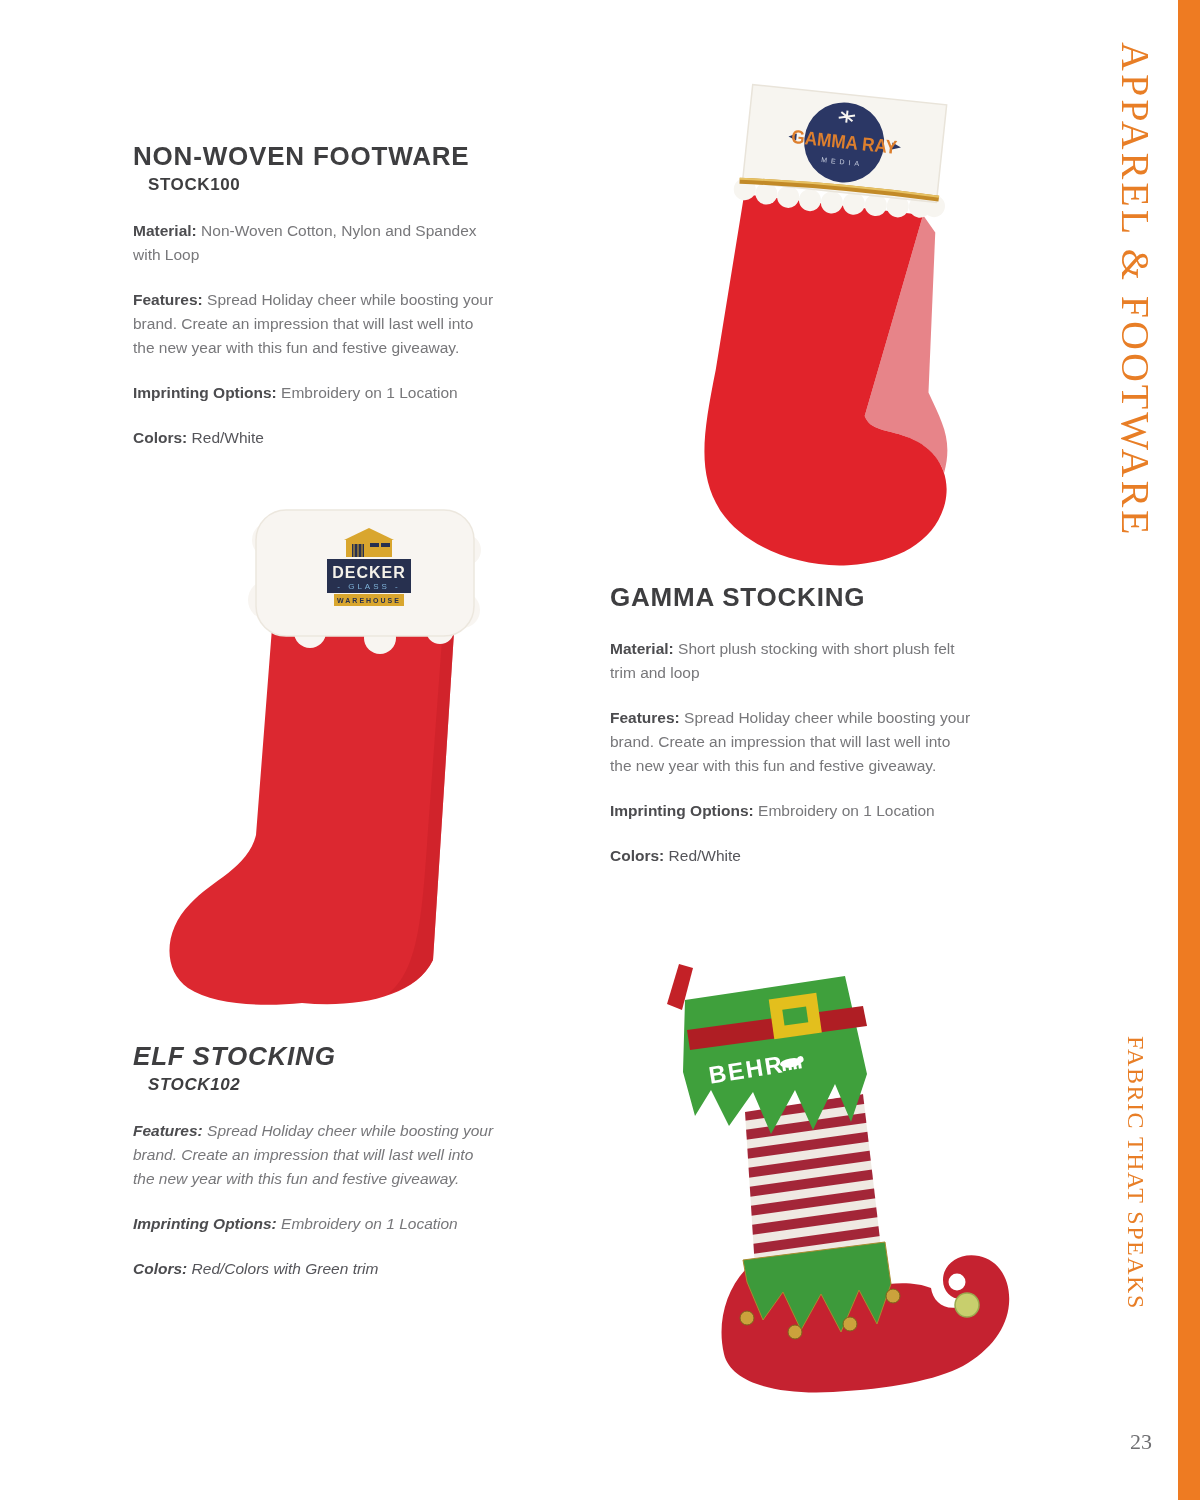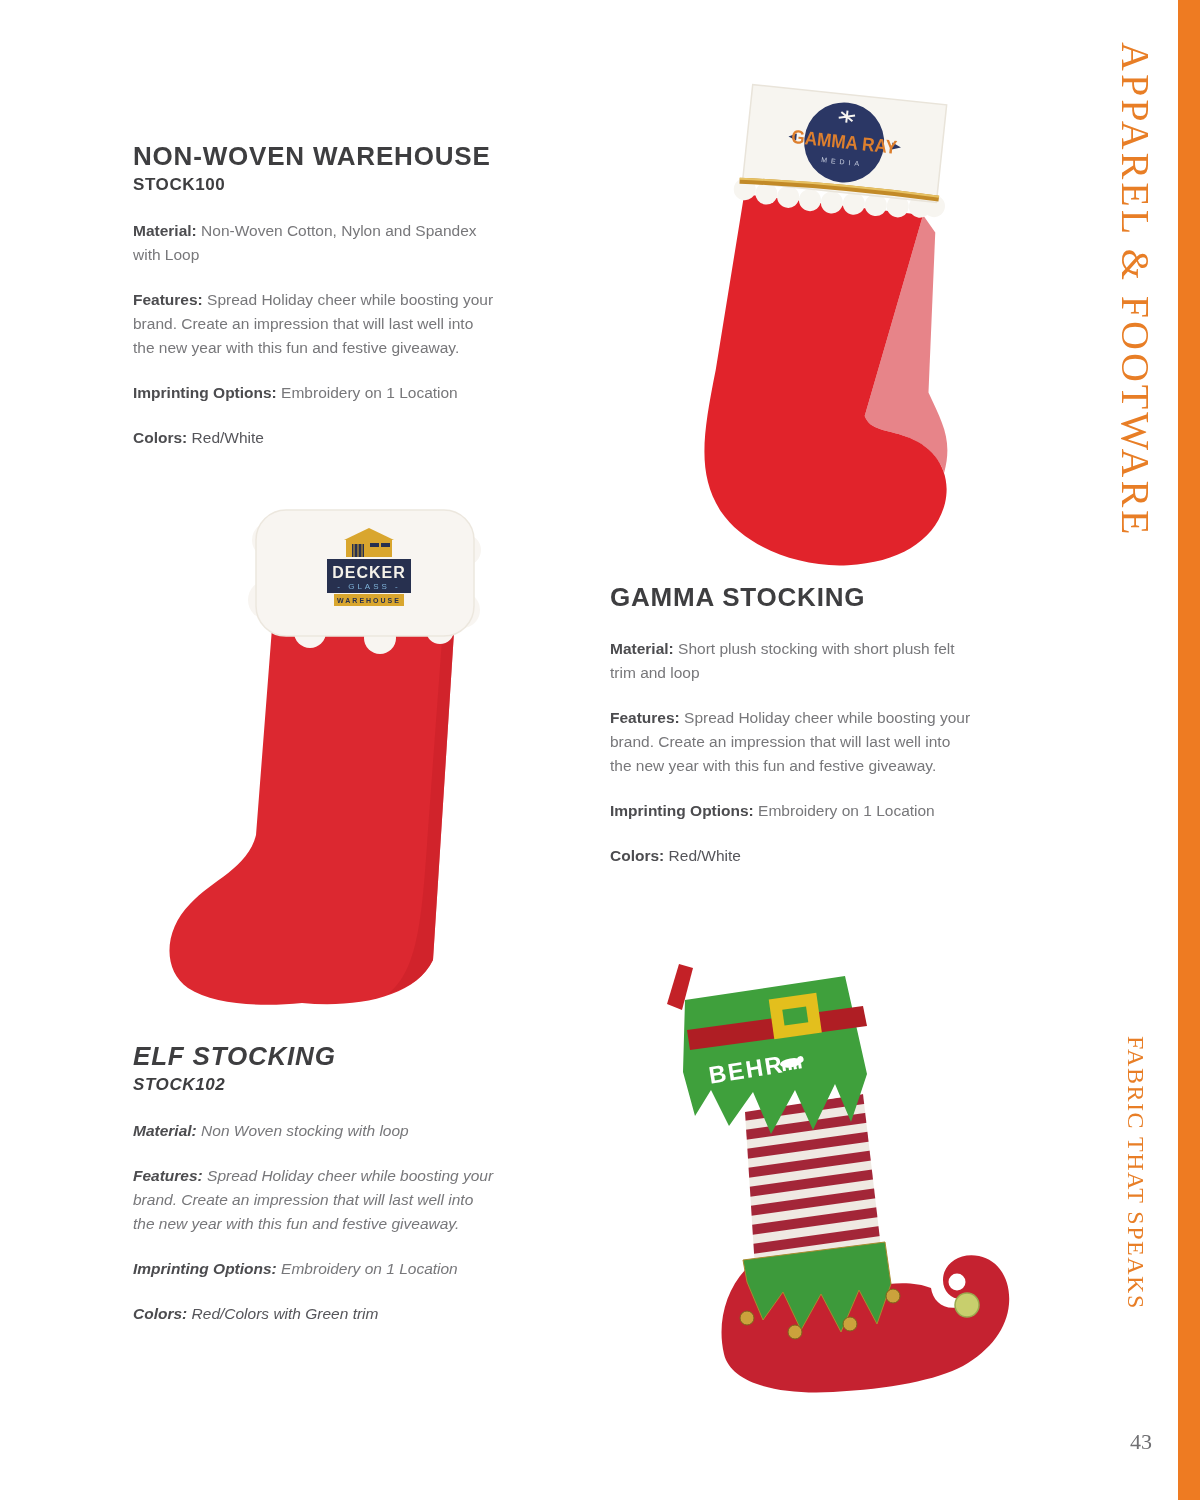--- a/index.html
+++ b/index.html
@@ -7,21 +7,21 @@
     position:relative;width:1200px;height:1500px;background:#ffffff;
     font-family:"Liberation Sans",sans-serif;overflow:hidden;
   }
   
   .product{position:absolute;width:462px;}
   .product h2{
     margin:0;font-size:26px;font-weight:600;color:#3e3e40;
     letter-spacing:0.8px;line-height:1.15;
   }
   .product .sku{
-    margin-top:3px;font-size:17px;font-weight:600;color:#3e3e40;letter-spacing:0.6px;
+    margin-top:3px;font-size:17px;font-weight:600;color:#3e3e40;letter-spacing:0.6px;margin-left:15px;
   }
   .product p{
     margin:21px 0 0 0;font-size:15.5px;line-height:24px;color:#77777a;
   }
   .product p:first-of-type{margin-top:24px;}
   .product p b{font-weight:700;color:#4c4c4f;}
   .product p span{white-space:pre-line;}
   .product p.colors span{color:#55555a;}
   
   .art{position:absolute;}
@@ -37,21 +37,21 @@
     position:absolute;left:1130px;top:1429px;font-family:"Liberation Serif",serif;
     font-size:22px;color:#6f6f72;
   }
 </style>
 </head>
 <body>
 
 <div id="page">
 
   <section class="product" style="left:133px;top:142px;">
-    <h2>NON-WOVEN WAREHOUSE</h2>
+    <h2>NON-WOVEN FOOTWARE</h2>
     <div class="sku">STOCK100</div>
     <p><b>Material:</b> <span>Non-Woven Cotton, Nylon and Spandex
 with Loop</span></p>
     <p><b>Features:</b> <span>Spread Holiday cheer while boosting your
 brand. Create an impression that will last well into
 the new year with this fun and festive giveaway.</span></p>
     <p><b>Imprinting Options:</b> <span>Embroidery on 1 Location</span></p>
     <p class="colors"><b>Colors:</b> <span>Red/White</span></p>
   </section>
 
@@ -135,21 +135,20 @@
     <p><b>Features:</b> <span>Spread Holiday cheer while boosting your
 brand. Create an impression that will last well into
 the new year with this fun and festive giveaway.</span></p>
     <p><b>Imprinting Options:</b> <span>Embroidery on 1 Location</span></p>
     <p class="colors"><b>Colors:</b> <span>Red/White</span></p>
   </section>
 
   <section class="product" style="left:133px;top:1042px;font-style:italic;">
     <h2>ELF STOCKING</h2>
     <div class="sku">STOCK102</div>
-    <p><b>Material:</b> <span>Non Woven stocking with loop</span></p>
     <p><b>Features:</b> <span>Spread Holiday cheer while boosting your
 brand. Create an impression that will last well into
 the new year with this fun and festive giveaway.</span></p>
     <p><b>Imprinting Options:</b> <span>Embroidery on 1 Location</span></p>
     <p class="colors"><b>Colors:</b> <span>Red/Colors with Green trim</span></p>
   </section>
 
   <svg class="art" style="left:645px;top:952px;" width="395" height="455" viewBox="0 0 395 455">
     <defs>
       <pattern id="stripePat" width="12" height="19" patternUnits="userSpaceOnUse" patternTransform="rotate(-8)">
@@ -199,15 +198,15 @@
         <rect x="8" y="7" width="3" height="4"></rect>
         <rect x="13" y="7" width="3" height="4"></rect>
         <rect x="18" y="6" width="3" height="5"></rect>
       </g>
     </g>
   </svg>
 
   <div class="vtext" id="sidebar-title">APPAREL &amp; FOOTWARE</div>
   <div class="vtext" id="sidebar-tagline">FABRIC THAT SPEAKS</div>
   <div id="edge-bar"></div>
-  <div id="page-number">43</div>
+  <div id="page-number">23</div>
 
 </div>
 
 </body></html>

